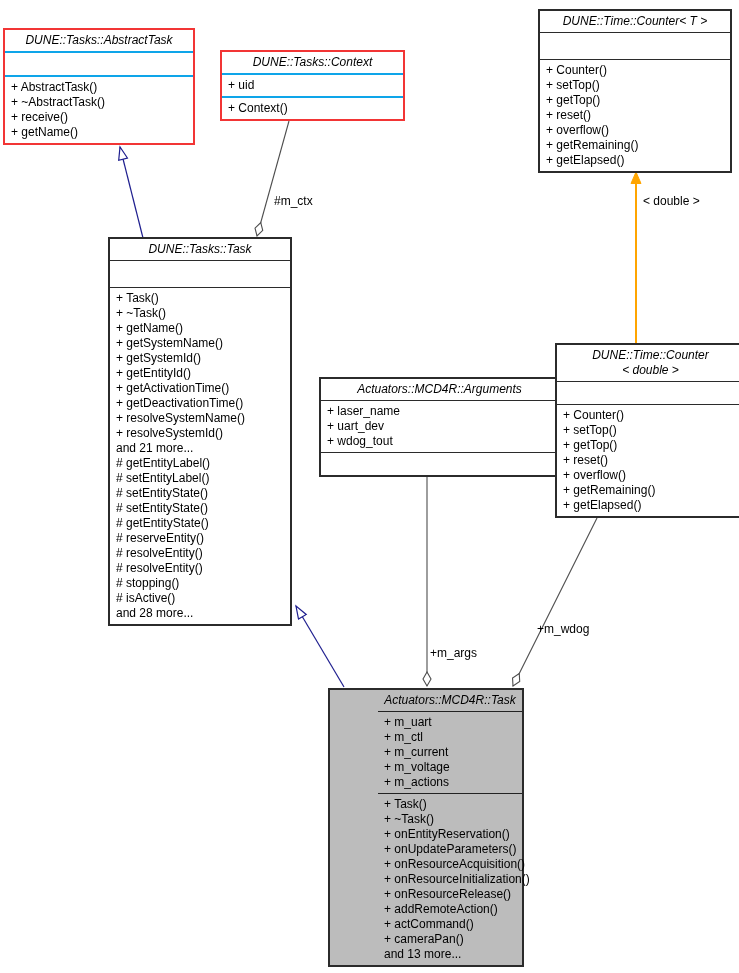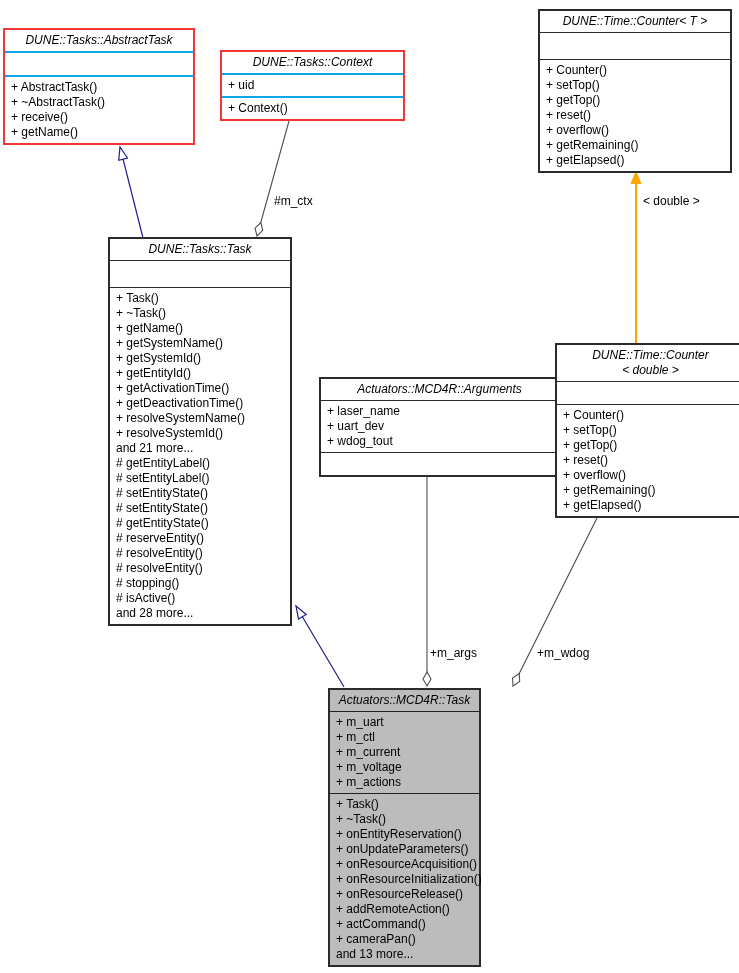--- a/index.html
+++ b/index.html
@@ -34,31 +34,31 @@
   .attrs-empty{height:22px;}
   .attrs-empty.tall{height:26px;}
   .methods-empty{height:22px;}
   
   #box-abstract-task{left:3px;top:28px;width:192px;}
   #box-context{left:220px;top:50px;width:185px;}
   #box-counter-t{left:538px;top:9px;width:194px;}
   #box-task{left:108px;top:237px;width:184px;}
   #box-arguments{left:319px;top:377px;width:241px;}
   #box-counter-double{left:555px;top:343px;width:191px;}
-  #box-mcd4r-task{left:328px;top:688px;width:153px;background:#bcbcbc;}
+  #box-mcd4r-task{left:328px;top:688px;width:196px;background:#bcbcbc;padding-left:48px;}
   #box-mcd4r-task .sec{border-top:1px solid #222222;}
   .edge-label{
     position:absolute;z-index:3;
     line-height:14px;white-space:nowrap;
     background:transparent;
   }
   #lbl-m-ctx{left:274px;top:194px;}
   #lbl-template{left:643px;top:194px;}
   #lbl-m-args{left:430px;top:646px;}
-  #lbl-m-wdog{left:537px;top:646px;text-align:right;}
+  #lbl-m-wdog{left:537px;top:622px;text-align:right;}
 </style>
 </head>
 <body>
 
 <div class="canvas">
 
   <svg class="edges" width="739" height="973">
     <defs>
       <marker id="tri-navy" markerWidth="16" markerHeight="12" refX="13.5" refY="5.5" orient="auto" markerUnits="userSpaceOnUse">
         <polygon points="1,1 13.5,5.5 1,10" fill="#ffffff" stroke="#1f1f8f" stroke-width="1.2"></polygon>

